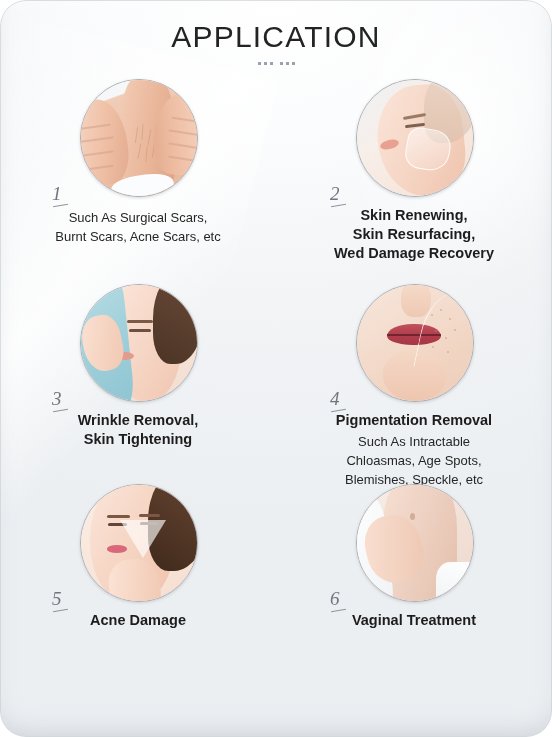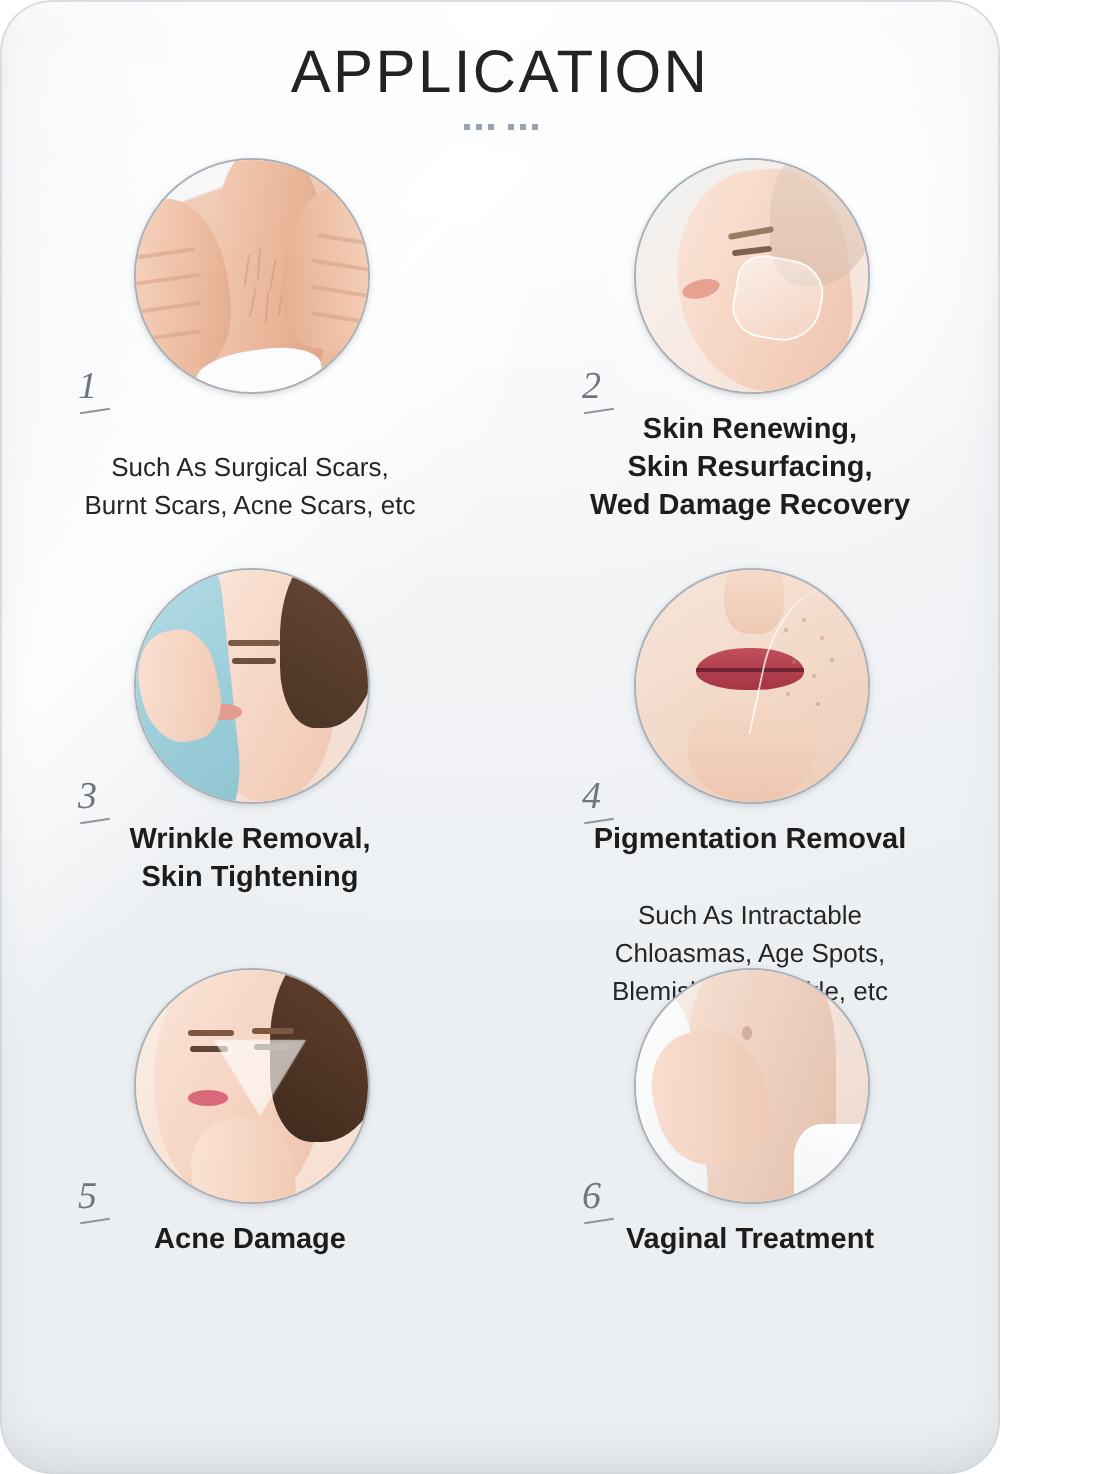--- a/index.html
+++ b/index.html
@@ -9,21 +9,21 @@
   }
   body {
     width: 552px;
     height: 737px;
     overflow: hidden;
     font-family: "Liberation Sans", sans-serif;
   }
 
   .panel {
     position: relative;
-    width: 500px;
+    width: 552px;
     height: 737px;
     box-sizing: border-box;
     border-radius: 26px;
     overflow: hidden;
     background:
       radial-gradient(120% 70% at 50% 0%, #ffffff 0%, #fbfcfd 26%, #f2f4f6 58%, #eceff2 100%),
       linear-gradient(180deg, #fdfdfe 0%, #eef1f4 45%, #e9ecf0 100%);
   }
   
   .sheen-a {
@@ -146,21 +146,21 @@
     width: 100%;
   }
   .cap-title {
     font-size: 14.5px;
     font-weight: bold;
     color: #1d1d1d;
     line-height: 1.30;
     white-space: pre-line;
   }
   .cap-sub {
-    margin-top: 19px;
+    margin-top: 3px;
     font-size: 13px;
     color: #262626;
     line-height: 1.46;
     white-space: pre-line;
   }
 
   
   .img { position: absolute; inset: 0; }
 
   

